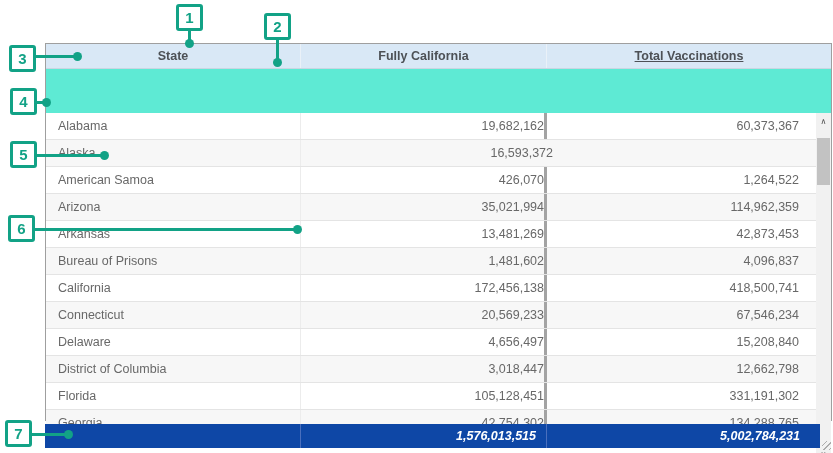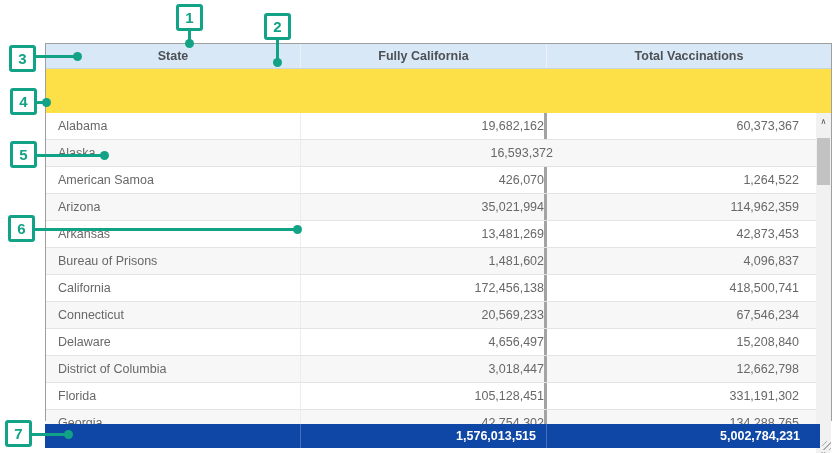--- a/index.html
+++ b/index.html
@@ -1,46 +1,46 @@
 <!DOCTYPE html>
 <html><head>
 <meta charset="utf-8">
 <style>
   * { margin:0; padding:0; box-sizing:border-box; }
   html,body { background:#ffffff; font-family:"Liberation Sans", sans-serif; }
   .stage { position:relative; width:833px; height:453px; background:#ffffff; overflow:hidden; }
 
   
   .tablewrap { position:absolute; left:45px; top:43px; width:787px; height:378px;
-               border:1px solid #9f9f9f; background:#fde047; }
+               border:1px solid #9f9f9f; background:#5eead4; }
   .thead { display:flex; height:25px; background:#d9e8f6; border-bottom:1px solid #c9d6e2; }
   .th { font-size:12.5px; font-weight:bold; color:#4d5156; display:flex;
         align-items:center; justify-content:center; border-right:1px solid #eaf1f8; }
   .th:last-child { border-right:none; }
-  .th-state { width:255px; } .th-fully { width:246px; } .th-total { width:284px; }
+  .th-state { width:255px; } .th-fully { width:246px; } .th-total { width:284px;text-decoration:underline; }
 
   .tbody { position:relative; height:351px; overflow:hidden;margin-top:44px; }
   .tr { display:flex; height:27px; width:770px; background:#fff; border-bottom:1px solid #e4e4e4; }
   .tr:nth-child(even) { background:#f7f7f7; }
   .td { font-size:12.5px; color:#686868; display:flex; align-items:center; overflow:hidden; white-space:nowrap; }
   .td-state { width:255px; padding-left:12px; border-right:1px solid #ececec; }
   .td-fully { width:246px; justify-content:flex-end; padding-right:0; border-right:3px solid #a3a3a3; }
   .td-total { width:269px; justify-content:flex-end; padding-right:17px; }
 
   
   .vscroll { position:absolute; right:0; top:0; width:15px; height:351px; background:#f1f1f1; }
   .scroll-btn { position:absolute; left:0; width:15px; height:16px; display:flex;
                 align-items:center; justify-content:center; color:#4e4e4e;
                 font-size:8px; line-height:1; cursor:default; }
   .scroll-up { top:1px; } .scroll-down { bottom:1px; }
   .scroll-thumb { position:absolute; left:1px; top:25px; width:13px; height:47px; background:#c2c2c2; }
 
   
   .summary { position:absolute; left:45px; top:424px; width:775px; height:24px;
-             background:#0e47a6; display:flex; }
+             background:#0e47a6; display:flex;font-style:italic; }
   .sum-cell { display:flex; align-items:center; color:#ffffff; font-weight:bold;
               font-size:12.5px; border-right:1px solid #4a6fbd; }
   .sum-cell:last-child { border-right:none; }
   .sum-state { width:256px; }
   .sum-fully { width:246px; justify-content:flex-end; padding-right:10px; }
   .sum-total { width:273px; justify-content:flex-end; padding-right:20px; }
 
   .resize-grip { position:absolute; left:822px; top:441px; width:9px; height:9px;
                  background:repeating-linear-gradient(135deg, transparent 0 3px, #9a9a9a 3px 4px);
                  opacity:.8; }

